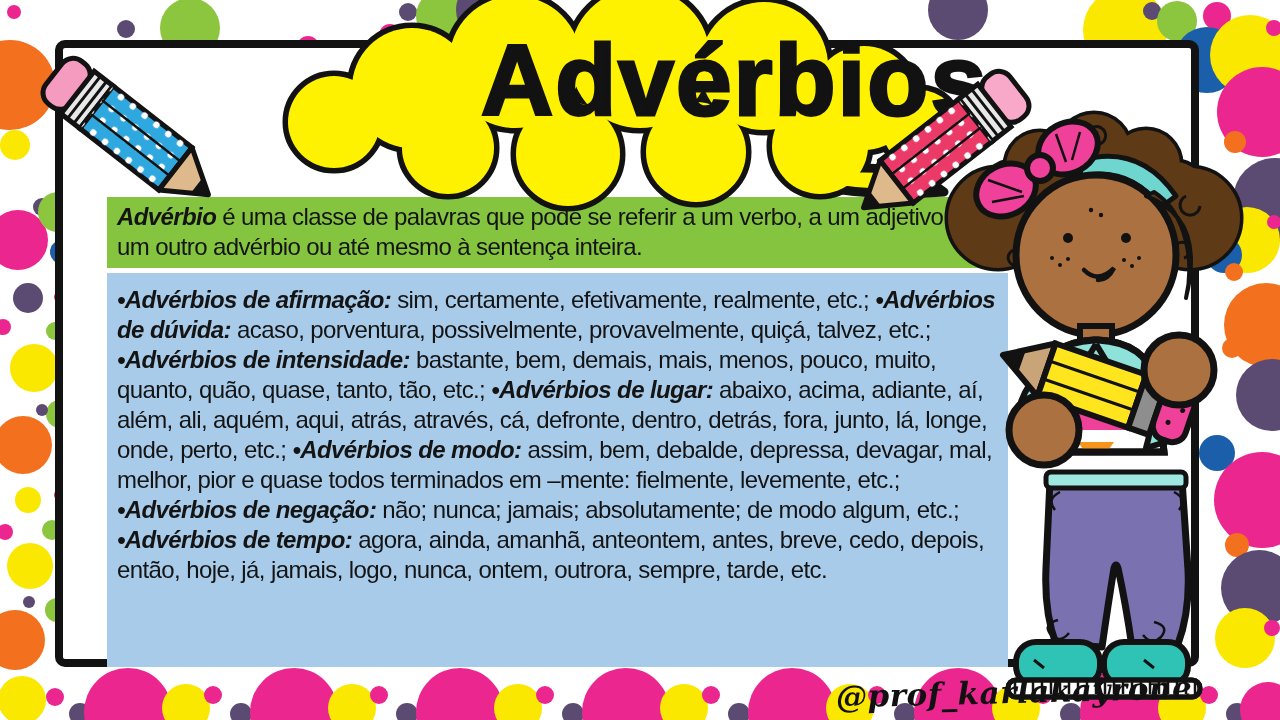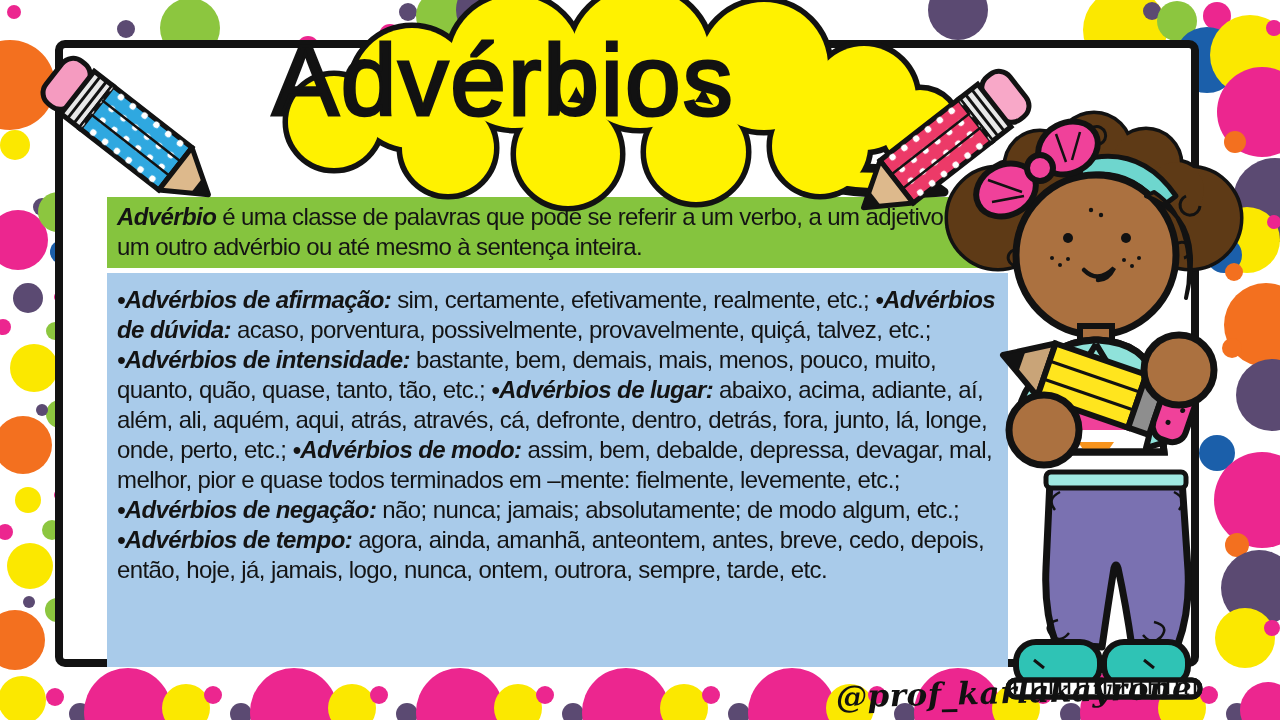--- a/index.html
+++ b/index.html
@@ -4,22 +4,22 @@
 <style>
   * { margin:0; padding:0; box-sizing:border-box; }
   html,body { width:1280px; height:720px; overflow:hidden; }
   .page { position:relative; width:1280px; height:720px; background:#fff;
           font-family:"Liberation Sans", sans-serif; color:#111; }
   .dots-layer { position:absolute; left:0; top:0; width:1280px; height:720px; z-index:0; }
   .panel { position:absolute; left:55px; top:40px; width:1144px; height:627px;
            background:#fff; border:8px solid #121212; border-radius:10px; z-index:1; }
   .cloud-wrap { position:absolute; left:272px; top:0px; width:704px; height:200px; z-index:5; }
   .cloud-wrap svg { overflow:visible; }
-  .page-title { position:absolute; left:0; top:30px; width:704px; text-align:left;
-                font-size:100px; font-weight:400; letter-spacing:2px; color:#121212;
+  .page-title { position:absolute; left:12px; top:30px; width:704px; text-align:right;
+                font-size:100px; font-weight:700; letter-spacing:2px; color:#121212;
                 -webkit-text-stroke:3px #121212; line-height:1; }
   .pencil { position:absolute; z-index:6; }
   .pencil svg { overflow:visible; }
   .pencil-left  { left:22px;  top:26px;  width:200px; height:200px; }
   .pencil-right { left:848px; top:32px;  width:200px; height:205px; }
   .def-box { position:absolute; left:107px; top:197px; width:901px; height:71px;
              background:#85C43E; z-index:3; padding:5px 10px; }
   .list-box { position:absolute; left:107px; top:273px; width:901px; height:394px;
               background:#A9CBEA; z-index:3; padding:12px 10px; }
   .body-text { font-size:24px; line-height:30px; letter-spacing:-0.6px; color:#141414; }

